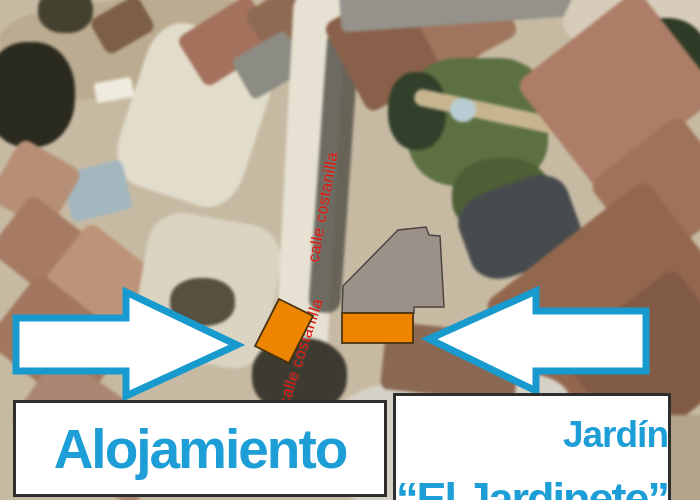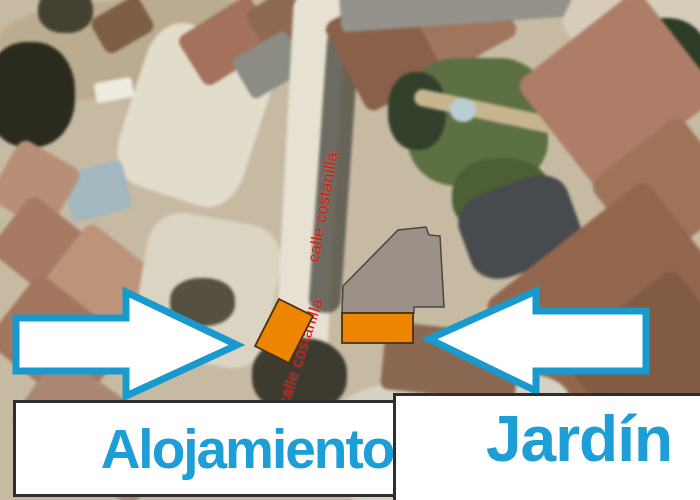--- a/index.html
+++ b/index.html
@@ -21,29 +21,29 @@
   .street-label.lower{left:301px;top:352px;transform:translate(-50%,-50%) rotate(-72deg);}
   
   .overlay{position:absolute;left:0;top:0;z-index:4;}
   .gray-poly{fill:var(--highlight_gray,#9b9189);stroke:#4b4540;stroke-width:1.5;}
   .orange-shape{fill:var(--highlight_orange,#ee8500);stroke:#4a330f;stroke-width:1.8;}
   .arrow{fill:var(--arrow_fill,#ffffff);stroke:var(--arrow_border,#199ace);stroke-width:7;stroke-linejoin:miter;}
   
   .callout{
     position:absolute;background:var(--box_bg,#ffffff);
     border:3px solid var(--box_border,#2e2e2e);z-index:5;
-    color:var(--accent_blue,#1d9ed6);font-weight:bold;text-align:center;padding-left:47px;
+    color:var(--accent_blue,#1d9ed6);font-weight:bold;text-align:right;
   }
   .callout.left{
     left:13px;top:400px;width:368px;height:91px;
     display:flex;align-items:center;justify-content:center;
     font-size:55px;letter-spacing:-2px;white-space:nowrap;
   }
   .callout.right{left:393px;top:393px;width:272px;height:124px;padding-top:2px;}
-  .callout.right .line1{font-size:64px;margin-top:4px;letter-spacing:-1px;}
+  .callout.right .line1{font-size:37px;margin-top:16px;letter-spacing:-1px;}
   .callout.right .line2{font-size:45px;margin-top:17px;letter-spacing:-2px;white-space:nowrap;}
 </style>
 </head>
 <body>
 
 <div class="stage">
 
   <div class="photo">
     <div class="blob" style="left:0px;top:0px;width:250px;height:95px;background:#bcab8e;transform:rotate(-6deg);border-radius:30%"></div>
     <div class="blob" style="left:130px;top:30px;width:130px;height:170px;background:#e2dcca;transform:rotate(18deg);border-radius:25%"></div>

